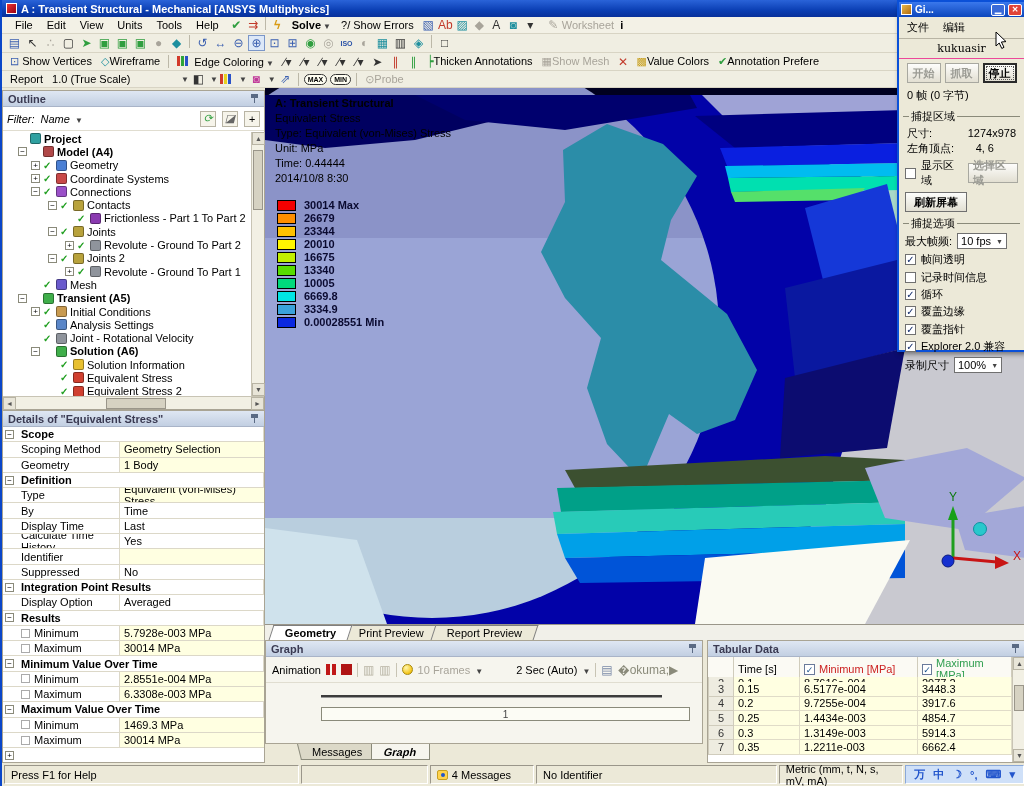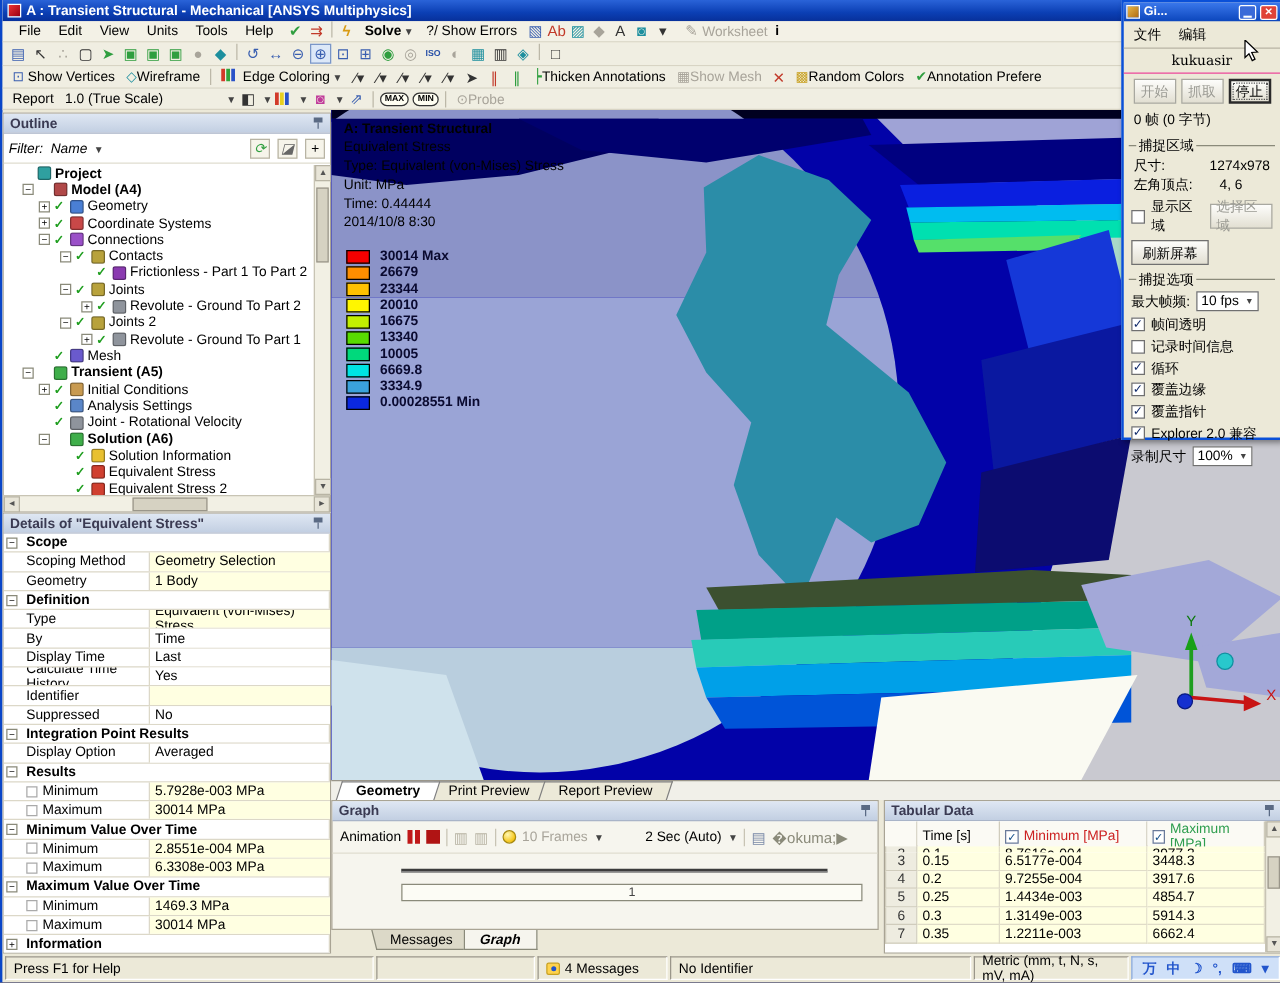--- a/index.html
+++ b/index.html
@@ -125,21 +125,21 @@
     display:flex;align-items:center;padding:0 2px;gap:3px;}
   .ctitle .cap{flex:1;font-size:10px;}
   .cbtnmin,.cbtncls{width:14px;height:12px;border:1px solid #fff;border-radius:2px;font-size:8px;line-height:10px;
     text-align:center;color:#fff;}
   .cbtnmin{background:#3a6ad8;}
   .cbtncls{background:#e04338;}
   .cmenu{display:flex;gap:14px;padding:3px 8px;border-bottom:1px solid #b8b4a4;}
   .acct{text-align:center;padding:3px 0;border-bottom:1px solid #ec4899;font-family:"DejaVu Serif",serif;}
   .cbtns{display:flex;gap:4px;justify-content:center;padding:4px 3px;}
   .xpbtn{min-width:34px;height:20px;border:1px solid #707070;background:linear-gradient(#fdfdfb,#e2dfd2);
-    display:flex;align-items:center;justify-content:center;padding:0 4px;}
+    display:flex;align-items:center;justify-content:center;padding:0 4px;font-weight:bold;}
   .xpbtn.disabled{color:#9a9a93;border-color:#a8a8a0;}
   .xpbtn.default{border:2px solid #2a2a2a;outline:1px dotted #555;outline-offset:-4px;position:relative;}
   .frameinfo{padding:1px 8px 4px;}
   .grp-head{display:flex;align-items:center;margin:2px 4px 2px;color:#000;}
   .grp-head::before{content:"";width:6px;height:1px;background:#8a8a7a;margin-right:2px;}
   .grp-head::after{content:"";flex:1;height:1px;background:#8a8a7a;margin-left:2px;}
   .kvline{display:flex;justify-content:space-between;padding:0 8px;line-height:15px;}
   .cline{display:flex;align-items:center;gap:5px;padding:2px 6px;}
   .ccb{width:11px;height:11px;border:1px solid #707070;background:#fff;font-size:10px;line-height:10px;
     text-align:center;color:#102a6a;flex:0 0 11px;}
@@ -235,21 +235,21 @@
         <span class="ti" data-tone="d">∕▾</span>
         <span class="ti" data-tone="d">∕▾</span>
         <span class="ti" data-tone="d">∕▾</span>
         <span class="ti" data-tone="d">➤</span>
         <span class="ti" data-tone="r">∥</span>
         <span class="ti" data-tone="g">∥</span>
       </span>
     <span class="tbtext"><span data-tone="g">┝</span><span>Thicken Annotations</span></span>
     <span class="tbtext dim"><span data-tone="x">▦</span><span>Show Mesh</span></span>
     <span class="ti" data-tone="r">✕</span>
-    <span class="tbtext"><span style="color:#c8a020">▩</span><span>Random Colors</span></span>
+    <span class="tbtext"><span style="color:#c8a020">▩</span><span>Value Colors</span></span>
     <span class="tbtext"><span data-tone="g">✔</span><span>Annotation Prefere</span></span>
   </div>
 
   <div class="tbrow" style="top:71px;height:17px;">
     <span class="tbtext">Report</span>
     <span class="tbtext" style="min-width:130px"><span>1.0 (True Scale)</span></span>
     <span class="dd">▼</span>
     <span class="ti" data-tone="d">◧</span>
       <span class="dd">▼</span>
     <span class="ti">
@@ -566,21 +566,20 @@
         </div>
 
         <div class="drow" data-kind="kv" data-marker="1">
           <span class="dexp"></span>
           <span class="dlabel">Maximum</span>
           <span class="dvalue" data-tonebg="y">30014 MPa</span>
         </div>
 
         <div class="drow" data-kind="sec" data-marker="">
           <span class="dexp">+</span>
-          <span class="dlabel">Information</span>
 
         </div>
       </div>
   </div>
 
   <div id="viewport">
     <svg width="761" height="536" viewBox="0 0 761 536">
       <rect width="761" height="536" fill="#0202a8"></rect>
       <path d="M640,0 L761,0 L761,536 L470,536 L560,420 L612,250 L627,110 Z" fill="#c9c9d0"></path>
       <path d="M430,0 L761,0 L761,68 L600,90 L470,40 Z" fill="#9fa3d6"></path>

